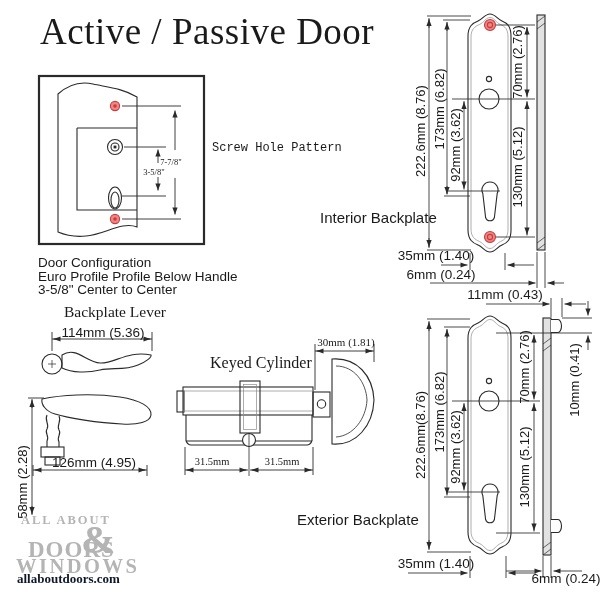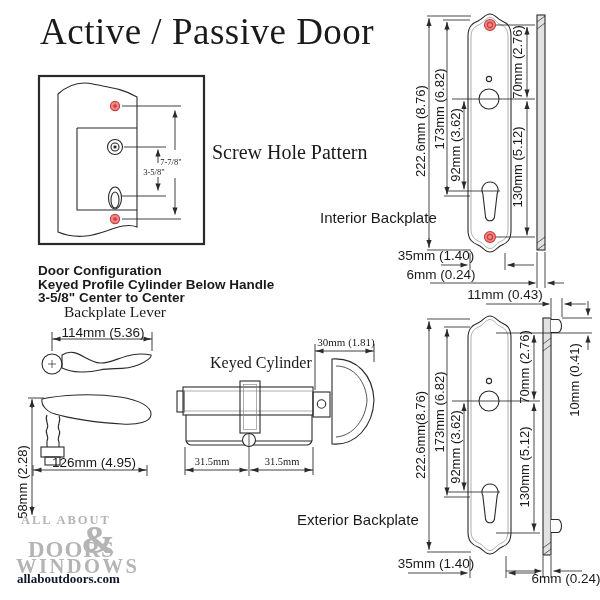--- a/index.html
+++ b/index.html
@@ -185,27 +185,27 @@
       <path d="M536,573 L508.5,573" marker-end="url(#ar)"></path>
       <path d="M543,556 L543,578 M551,556 L551,578"></path>
       <path d="M506,571 L541.5,571" marker-end="url(#ar)"></path>
       <path d="M582,571 L553.5,571" marker-end="url(#ar)"></path>
     </g>
   </g>
 </svg>
 
 <span class="t serif" style="left:40px;top:13px;font-size:37px;letter-spacing:0.5px;">Active / Passive Door</span>
 
-<span class="t serif" style="left:212px;top:142px;font-size:20px;">Screw Hole Pattern</span>
+<span class="t serif" style="left:212px;top:142px;font-size:12px;font-family:Liberation Mono, monospace;">Screw Hole Pattern</span>
 <span class="t serif ctr" style="left:171px;top:162px;font-size:8.5px;background:#fff;padding:0 1px;">7-7/8"</span>
 <span class="t serif ctr" style="left:154px;top:172px;font-size:8.5px;background:#fff;padding:0 1px;">3-5/8"</span>
 
-<div class="t cfg" style="left:38px;top:264px;font-weight:bold;">
+<div class="t cfg" style="left:38px;top:256px;">
   <span>Door Configuration</span>
-  <span>Keyed Profile Cylinder Below Handle</span>
+  <span>Euro Profile Profile Below Handle</span>
   <span>3-5/8" Center to Center</span>
 </div>
 
 <span class="t serif" style="left:64px;top:304px;font-size:15.5px;">Backplate Lever</span>
 <span class="t ctr dimw" style="left:103px;top:333px;">114mm (5.36)</span>
 <span class="t ctr dimw" style="left:94px;top:463px;text-align:right;">126mm (4.95)</span>
 <span class="t rot dim" style="left:22px;top:482px;">58mm (2.28)</span>
 
 <span class="t serif" style="left:210px;top:355px;font-size:16px;">Keyed Cylinder</span>
 <span class="t serif ctr" style="left:346px;top:342px;font-size:11px;">30mm (1.81)</span>

